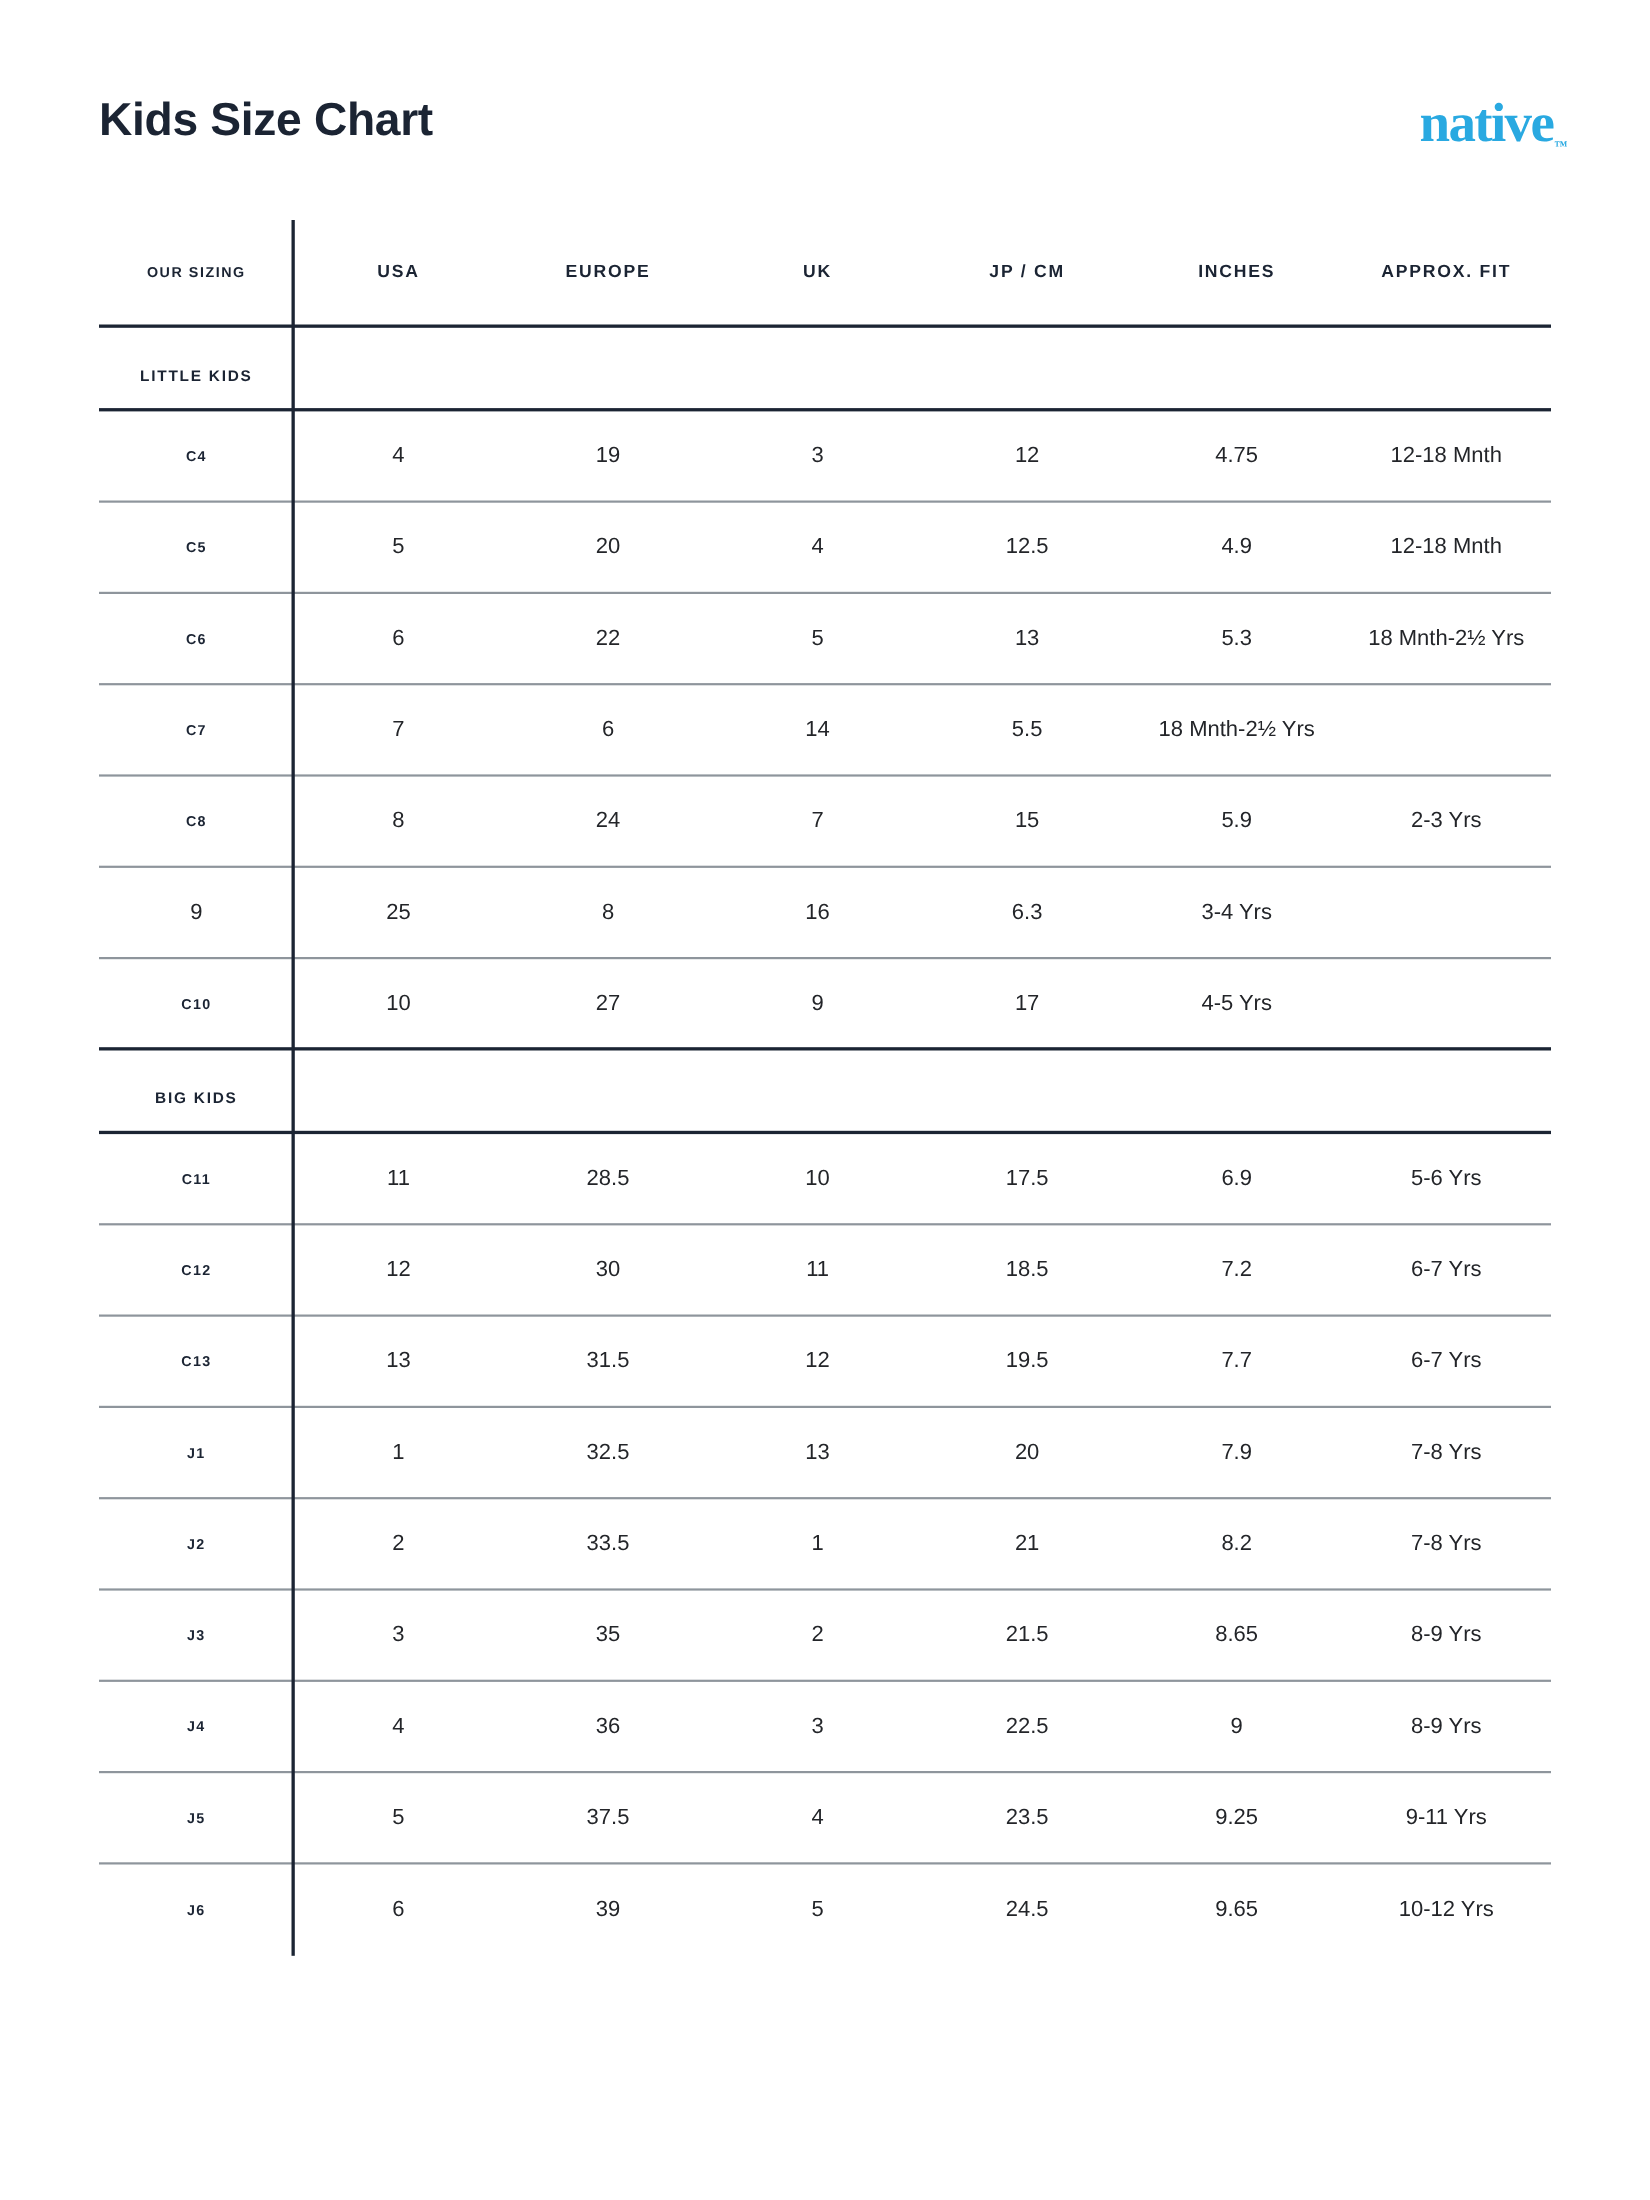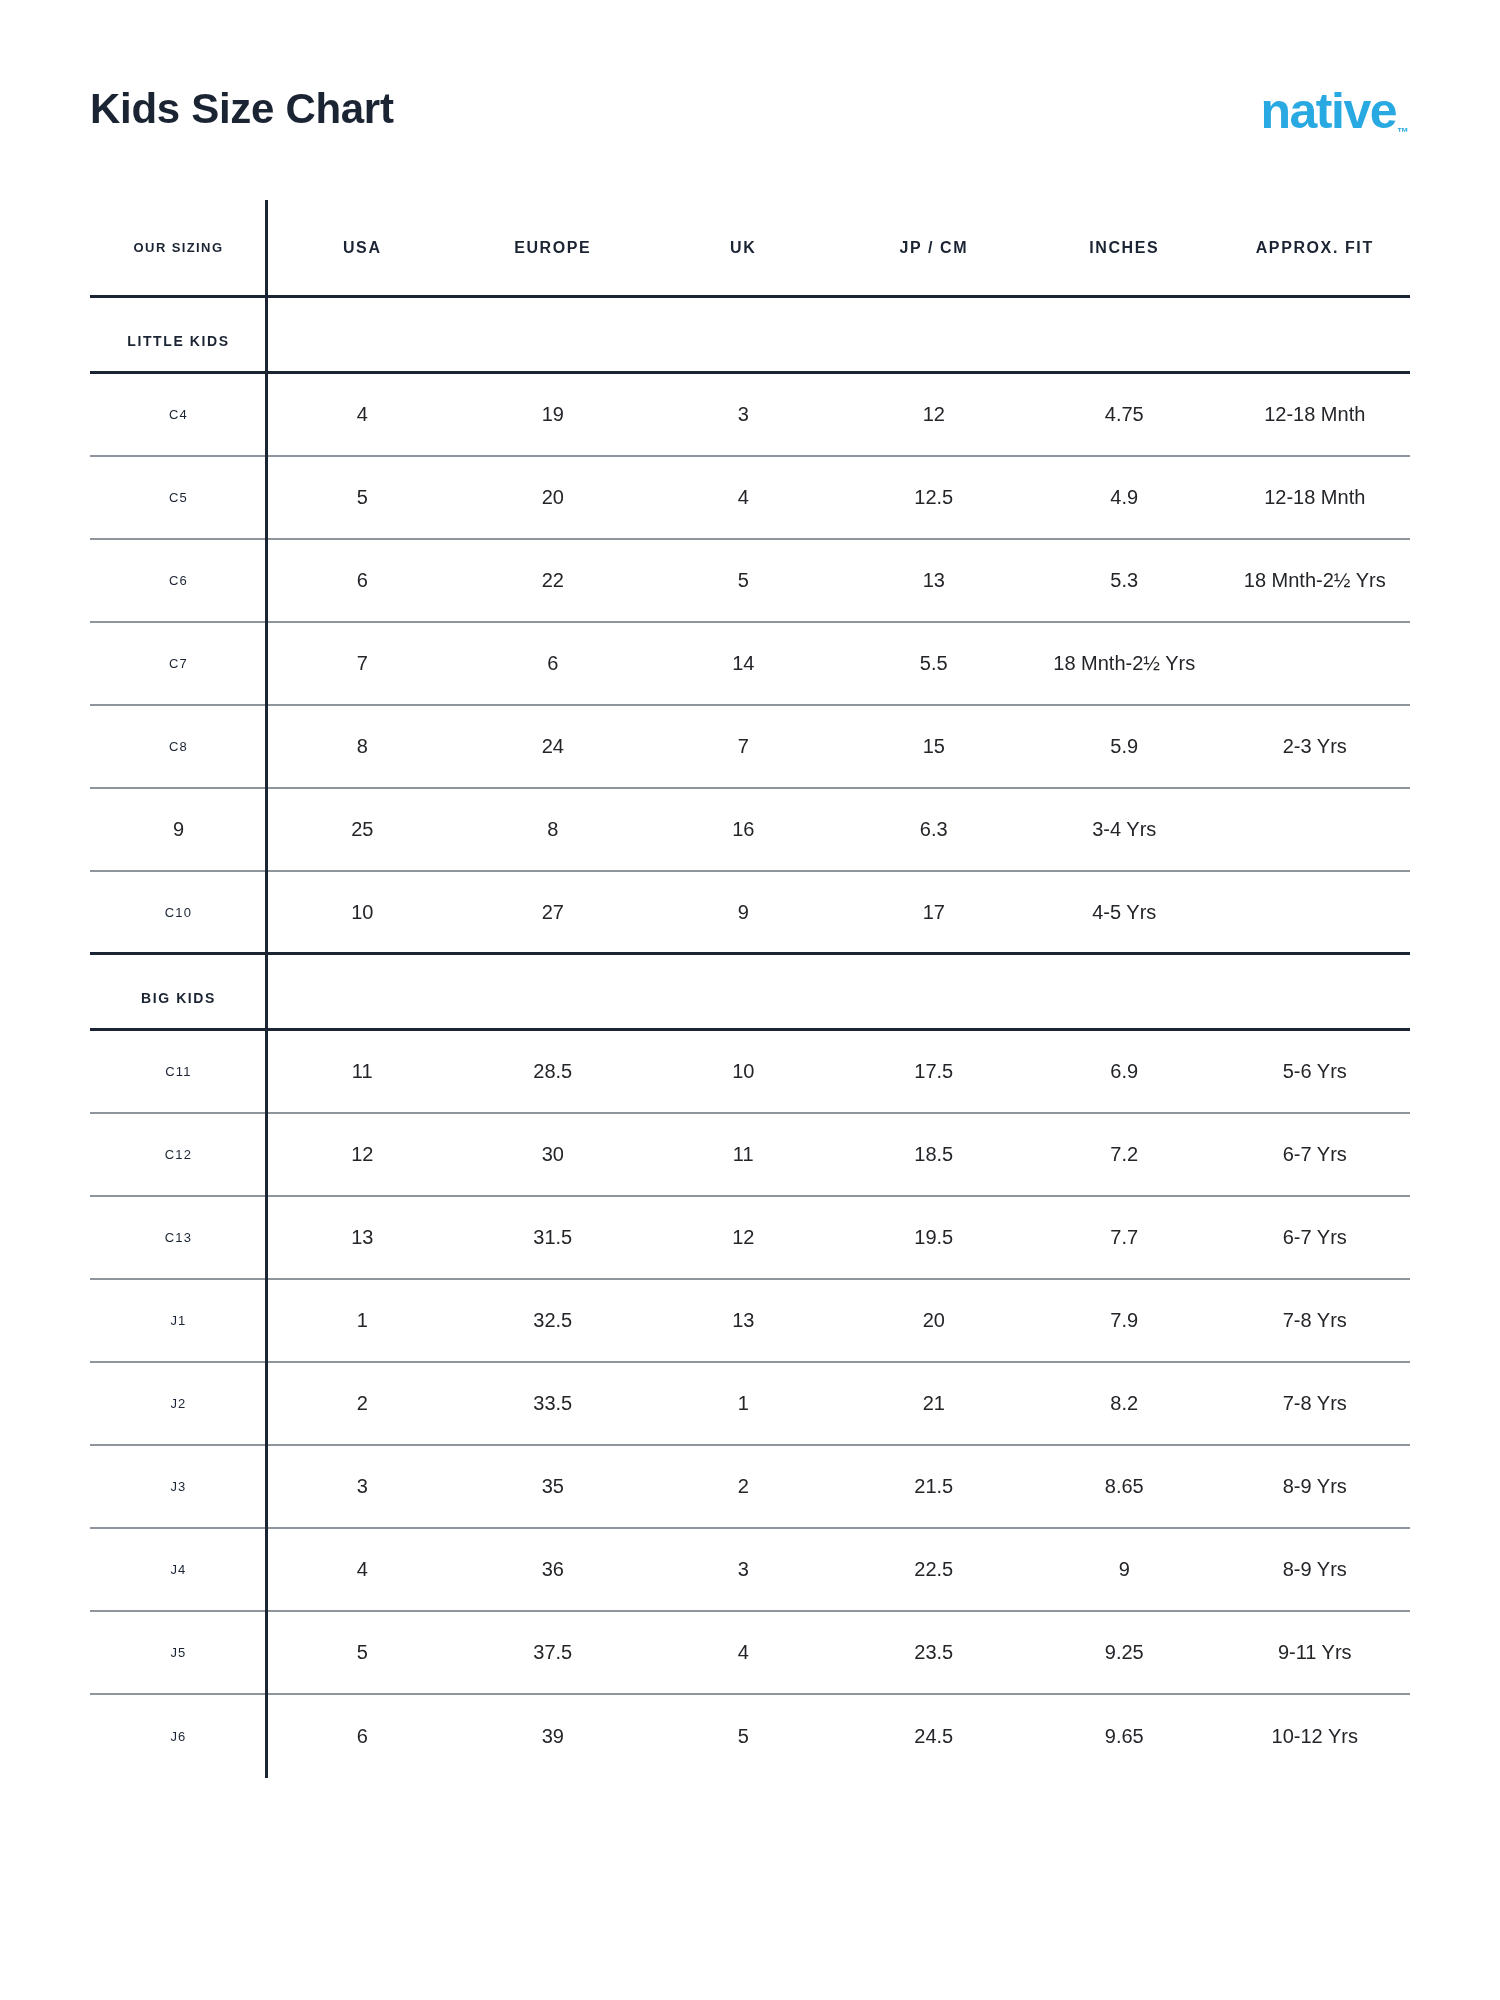--- a/index.html
+++ b/index.html
@@ -20,23 +20,23 @@
   }
   .page{position:absolute;inset:0;}
 
   
   .page-title{
     position:absolute;left:90px;top:88px;margin:0;
     font-size:42px;font-weight:600;letter-spacing:-0.3px;
     color:var(--ink);line-height:1;
   }
   .brand-logo{
-    position:absolute;top:86px;right:92px;
+    position:absolute;top:86px;right:76px;
     font-size:50px;font-weight:700;letter-spacing:-1.5px;
-    color:var(--blue);line-height:1;
+    color:var(--blue);line-height:1;font-family:Liberation Serif, serif;
   }
   .brand-logo .tm{
     font-size:12px;letter-spacing:0;position:relative;top:8px;left:1px;
   }
 
   
   .size-table{
     position:absolute;left:90px;top:200px;width:1320px;
   }
   .vline{
@@ -57,21 +57,21 @@
     text-align:center;padding:0 6px;
   }
   .head-cell{
     font-weight:700;font-size:16px;letter-spacing:1.6px;color:var(--ink);
   }
   .head-cell.first{font-size:13px;letter-spacing:1.4px;}
   .section-label{
     font-weight:700;font-size:14px;letter-spacing:1.6px;color:var(--ink);margin-top:12px;
   }
   .row-label{
-    font-weight:400;font-size:13px;letter-spacing:1.2px;color:var(--ink);text-align:right;
+    font-weight:700;font-size:13px;letter-spacing:1.2px;color:var(--ink);text-align:right;
   }
   .value{font-size:20px;font-weight:400;color:var(--text);}
 </style>
 </head>
 <body>
 
 <div class="page">
 
   <h1 class="page-title">Kids Size Chart</h1>
 

